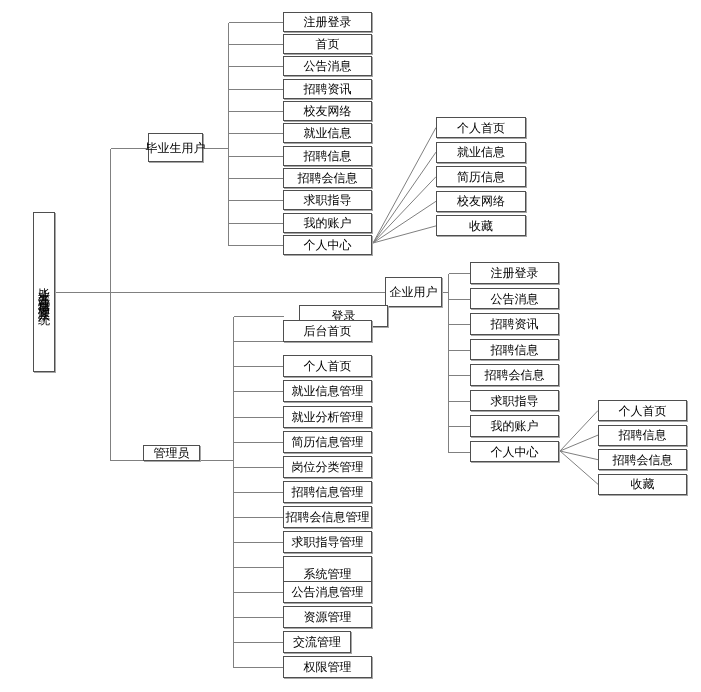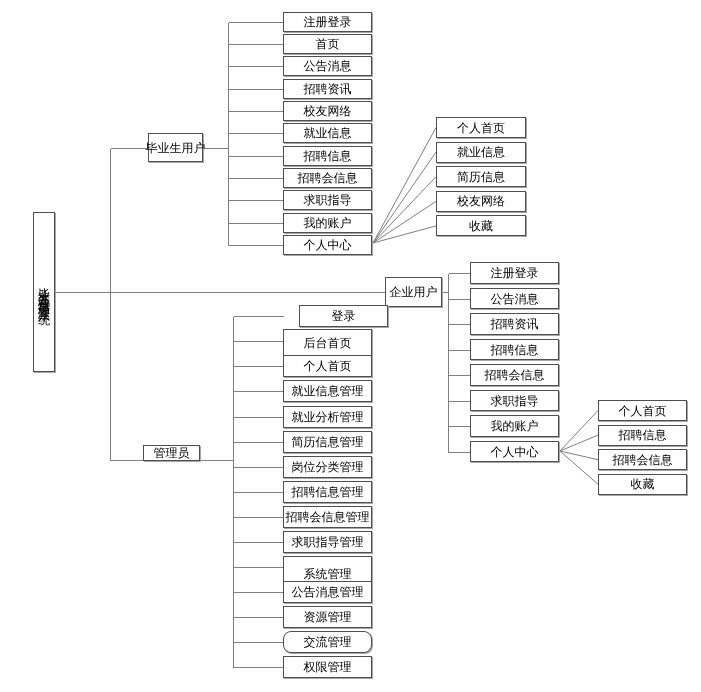--- a/index.html
+++ b/index.html
@@ -171,21 +171,21 @@
     </div>
     <div class="node" style="left: 598px; top: 473.8px; width: 89px; height: 21px;">
       <span>收藏</span>
     </div>
     <div class="node" style="left: 143px; top: 445px; width: 57px; height: 16px;">
       <span>管理员</span>
     </div>
     <div class="node" style="left: 283px; top: 305.3px; width: 89px; height: 22px; margin-left: 16px;">
       <span>登录</span>
     </div>
-    <div class="node" style="left: 283px; top: 329px; width: 89px; height: 28px;">
+    <div class="node" style="left: 283px; top: 320px; width: 89px; height: 22px;">
       <span>后台首页</span>
     </div>
     <div class="node" style="left: 283px; top: 355.4px; width: 89px; height: 22px;">
       <span>个人首页</span>
     </div>
     <div class="node" style="left: 283px; top: 380.45px; width: 89px; height: 22px;">
       <span>就业信息管理</span>
     </div>
     <div class="node" style="left: 283px; top: 405.5px; width: 89px; height: 22px;">
       <span>就业分析管理</span>
@@ -207,19 +207,19 @@
     </div>
     <div class="node" style="left: 283px; top: 555.8px; width: 89px; height: 36px;">
       <span>系统管理</span>
     </div>
     <div class="node" style="left: 283px; top: 580.85px; width: 89px; height: 22px;">
       <span>公告消息管理</span>
     </div>
     <div class="node" style="left: 283px; top: 605.9px; width: 89px; height: 22px;">
       <span>资源管理</span>
     </div>
-    <div class="node" style="left: 283px; top: 630.95px; width: 89px; height: 22px; border-radius: 8px;">
+    <div class="node" style="left: 283px; top: 630.95px; width: 68px; height: 22px;">
       <span>交流管理</span>
     </div>
     <div class="node" style="left: 283px; top: 656px; width: 89px; height: 22px;">
       <span>权限管理</span>
     </div>
   </div>
 
 </body></html>

